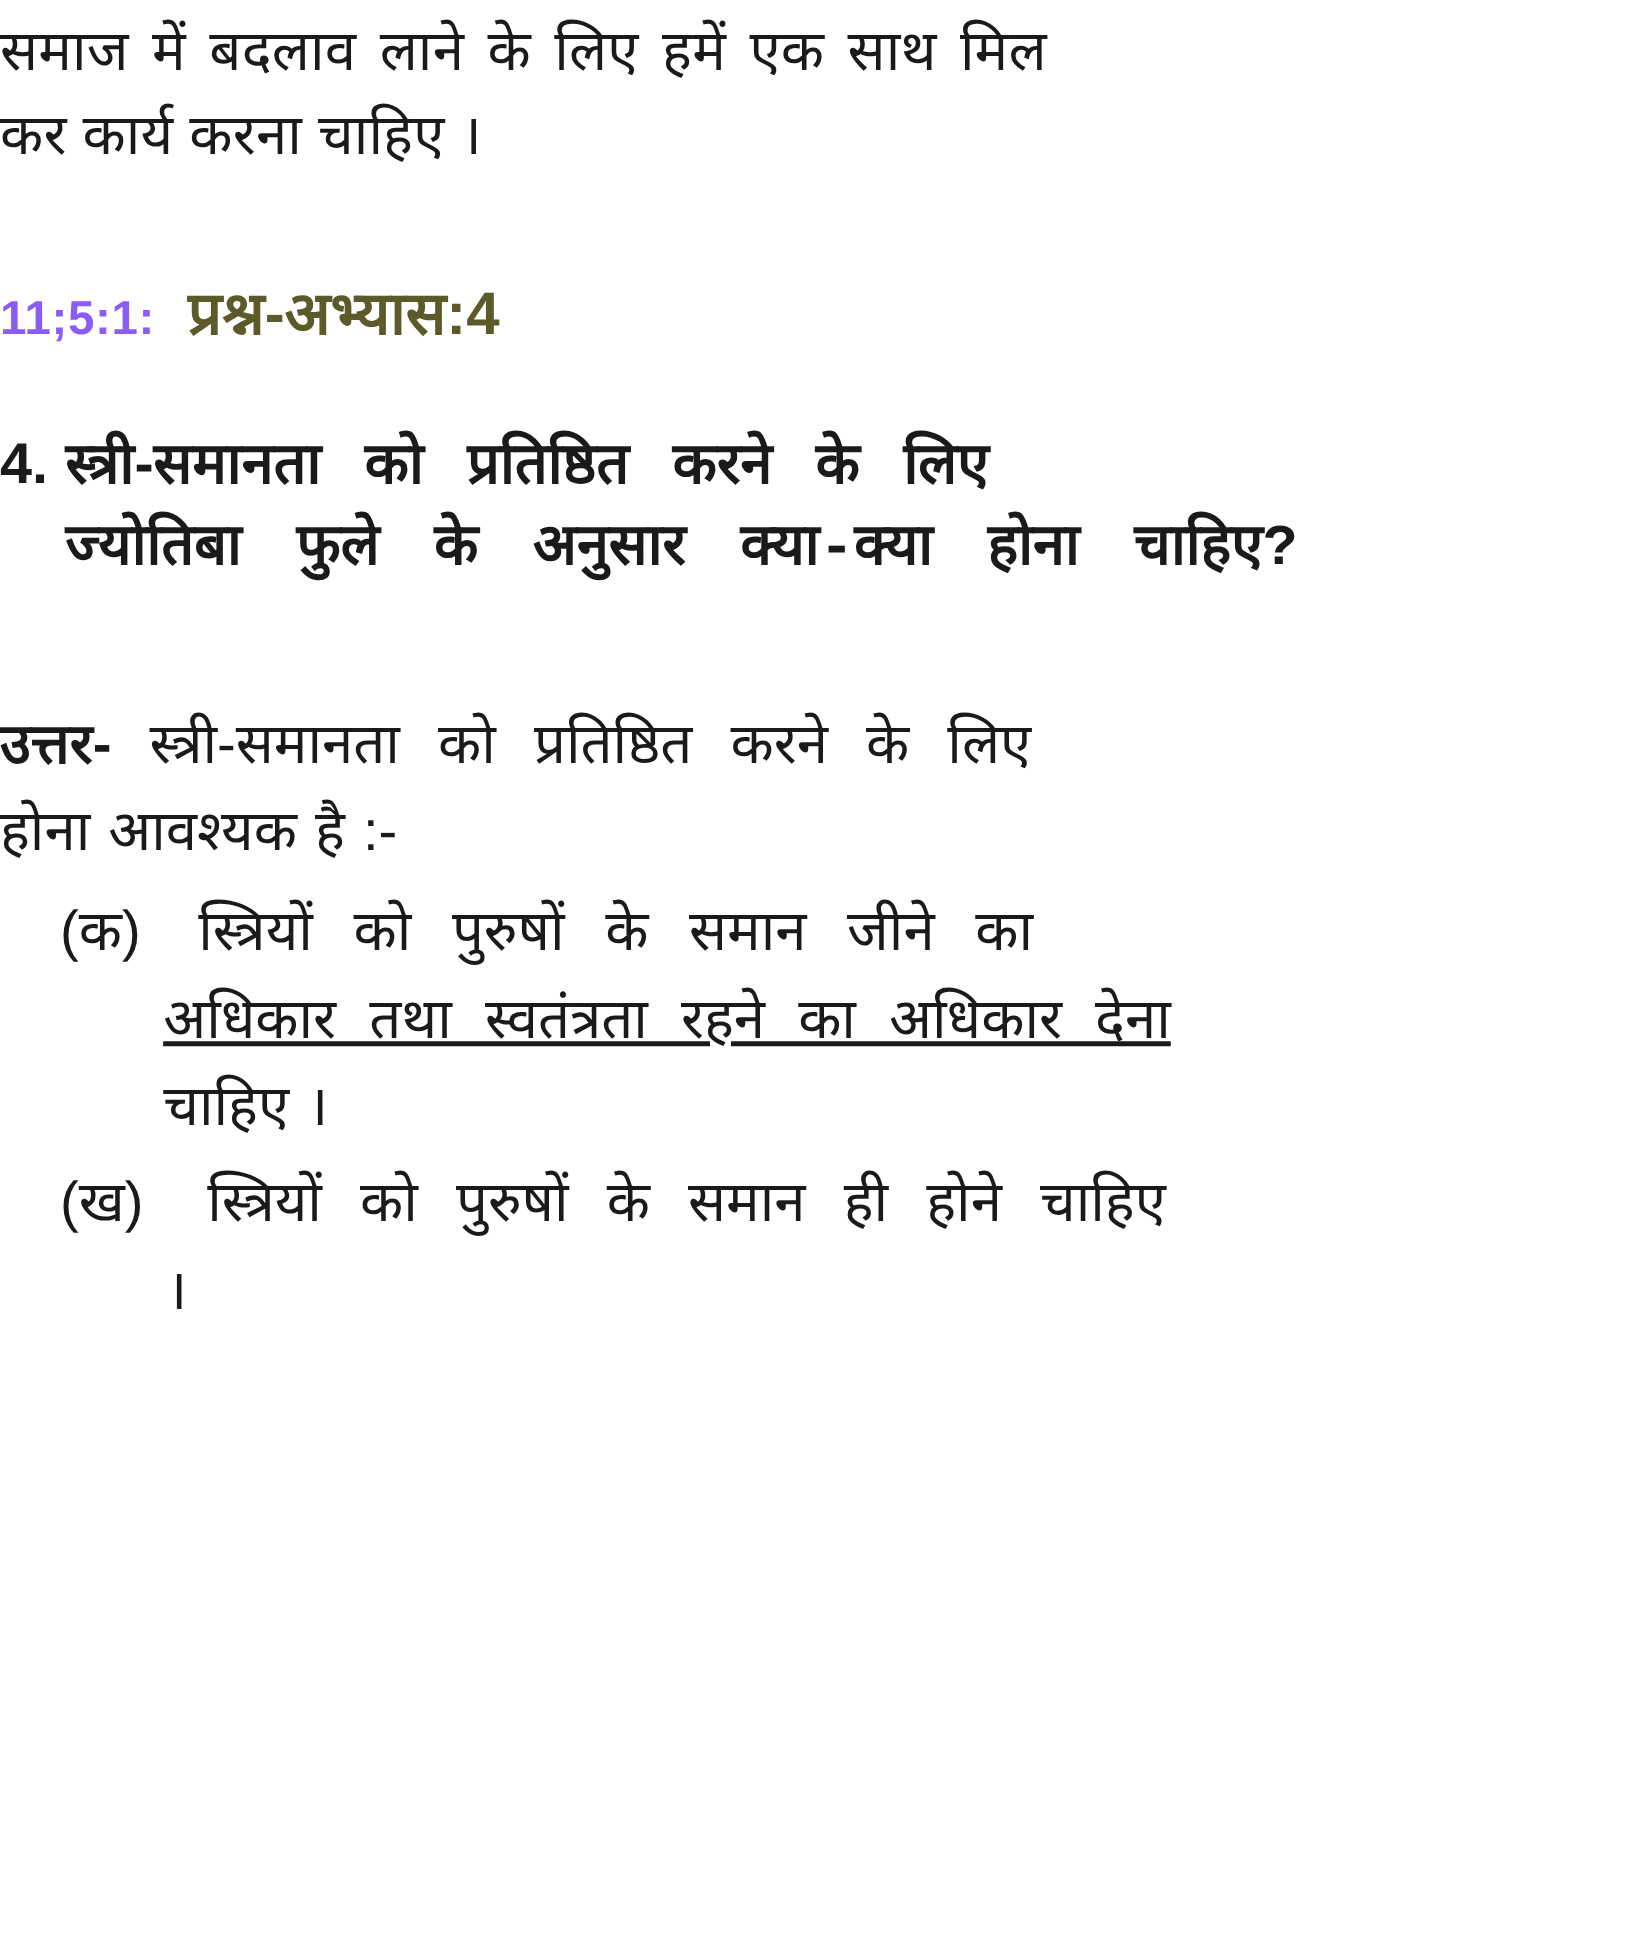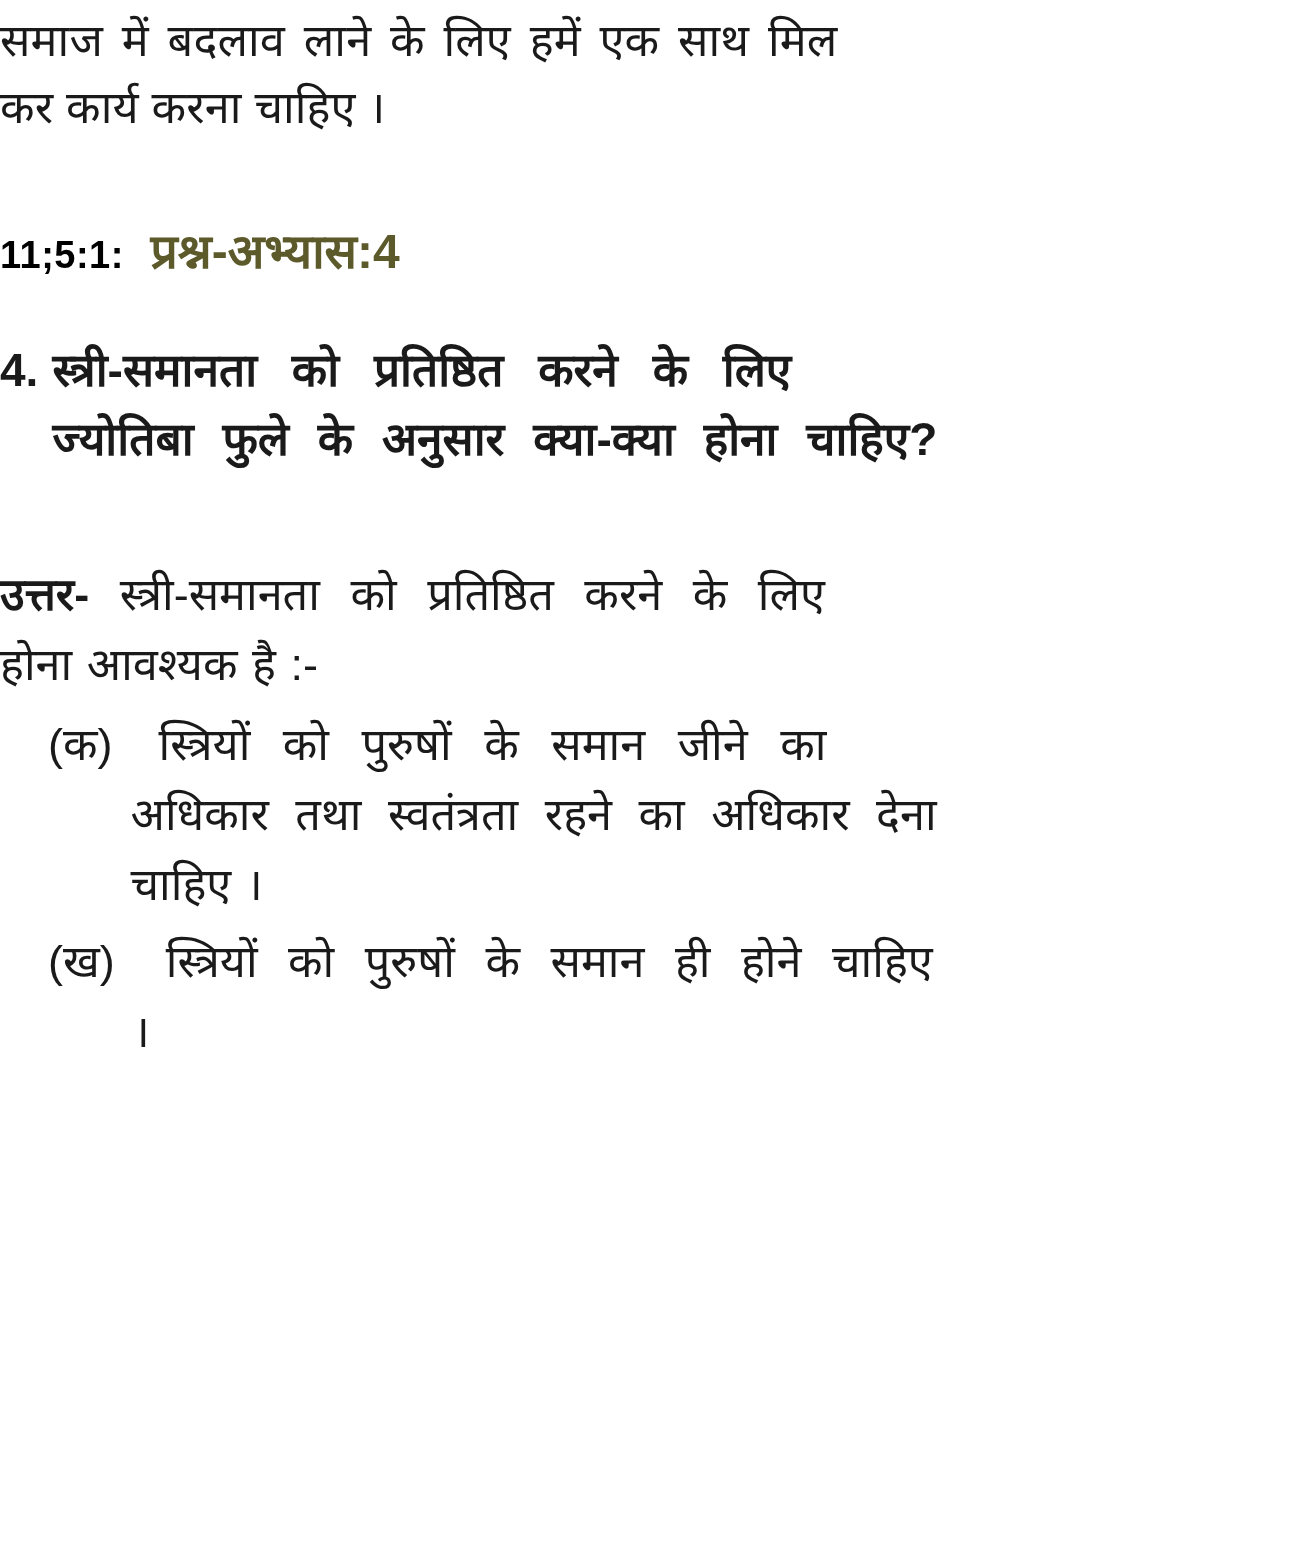--- a/index.html
+++ b/index.html
@@ -41,21 +41,21 @@
 
   
   .section-head {
     margin: 80px 0 0 0;
     font-size: 38px;
     font-weight: bold;
     line-height: 1.3;
     white-space: nowrap;
   }
   .section-head .code {
-    color: #000000;
+    color: #8b5cf6;
     letter-spacing: 0.5px;
   }
   .section-head .label {
     color: #5c5a2a;
     margin-left: 16px;
     font-size: 48px;
   }
 
   
   .question {
@@ -76,20 +76,21 @@
     text-justify: inter-word;
   }
   .question .qtext .l1 {
     display: block;
     text-align: justify;
     word-spacing: 22px;
   }
   .question .qtext .l2 {
     display: block;
     word-spacing: 16px;
+    font-family: Liberation Mono, monospace;
   }
 
   
   .answer {
     margin: 86px 0 0 0;
     font-size: 45px;
     line-height: 1.56;
   }
   .answer .ans-label {
     font-weight: bold;
@@ -131,20 +132,21 @@
     flex: 1 1 auto;
   }
   .points .pl1 {
     display: block;
     word-spacing: 20px;
     margin-left: 28px;
   }
   .points .pl2 {
     display: block;
     word-spacing: 14px;
+    text-decoration: underline;
   }
   .points .pl3 {
     display: block;
     word-spacing: 2px;
   }
   .points .kl1 {
     display: block;
     word-spacing: 18px;
     margin-left: 33px;
   }

